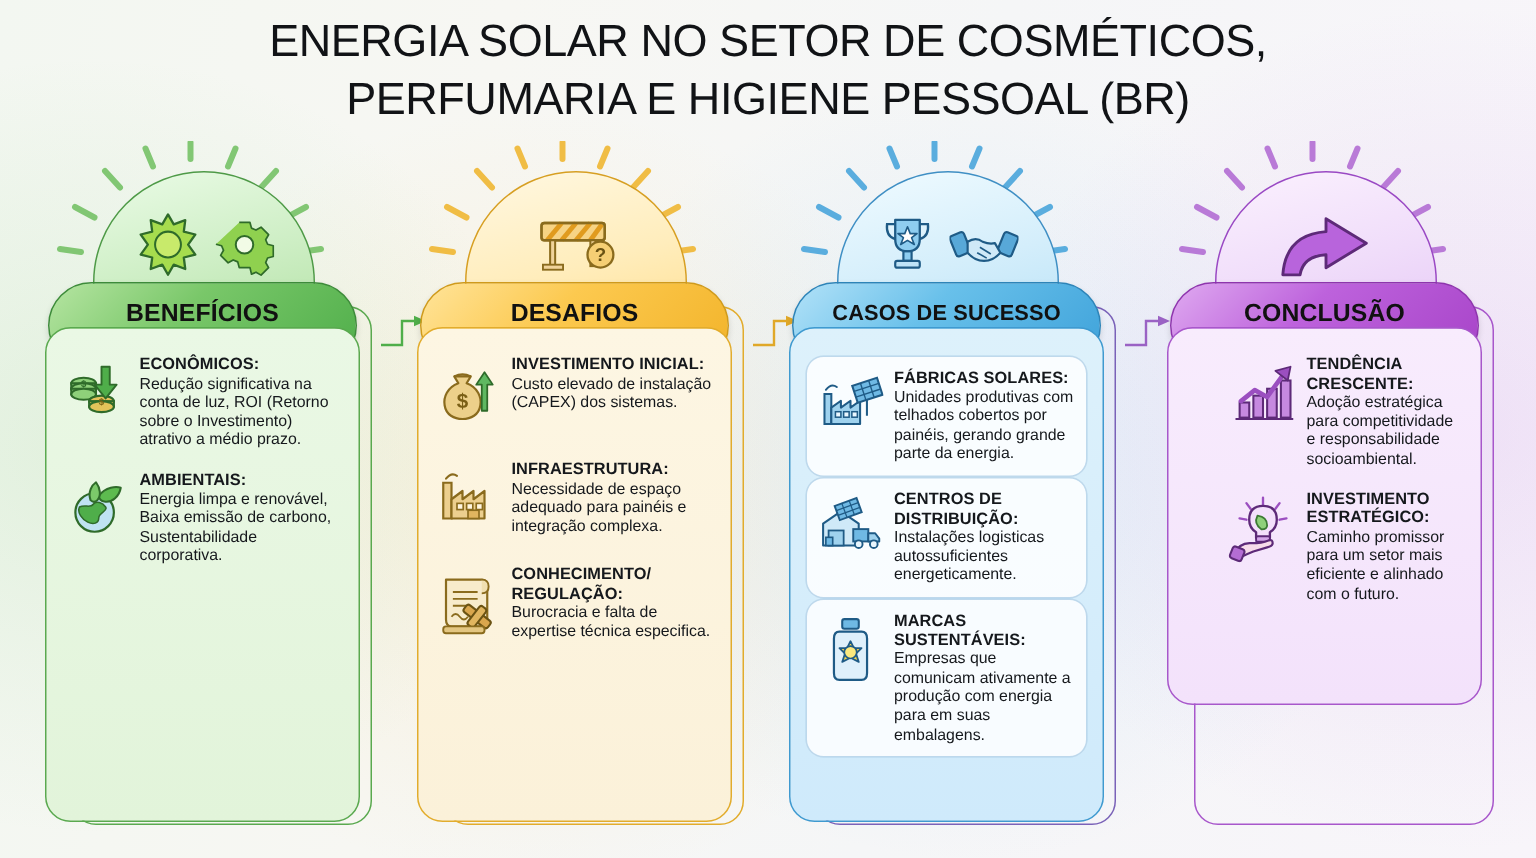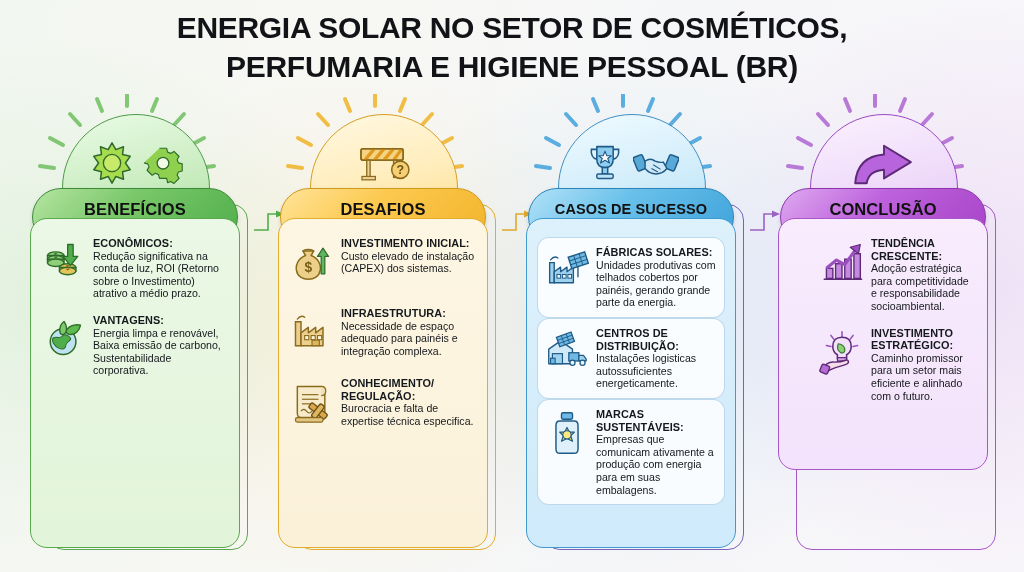--- a/index.html
+++ b/index.html
@@ -15,21 +15,21 @@
       radial-gradient(ellipse 420px 360px at 6% 52%, rgba(150,215,140,.20) 0%, rgba(150,215,140,0) 72%),
       radial-gradient(ellipse 400px 360px at 35% 58%, rgba(250,205,110,.18) 0%, rgba(250,205,110,0) 72%),
       radial-gradient(ellipse 400px 360px at 63% 55%, rgba(140,200,245,.20) 0%, rgba(140,200,245,0) 72%),
       radial-gradient(ellipse 430px 380px at 95% 50%, rgba(205,150,235,.22) 0%, rgba(205,150,235,0) 74%),
       linear-gradient(100deg,#f3f7f1 0%,#f7f7f3 30%,#f5f6f7 60%,#f8f5fa 100%);
   }
 
   
   #title{
     position:absolute;left:0;top:8px;width:1024px;text-align:center;
-    color:#111316;font-weight:bold;font-size:30px;line-height:39px;
+    color:#111316;font-weight:normal;font-size:30px;line-height:39px;
     letter-spacing:-.3px;
   }
   #title .l2{display:block;}
 
   
   .col{position:absolute;top:108px;width:222px;height:452px;}
   .col.c0{left:24px;}
   .col.c1{left:272px;}
   .col.c2{left:520px;}
   .col.c3{left:772px;}
@@ -200,21 +200,21 @@
       <div class="item">
         <div class="ic">
           <svg width="44" height="44" viewBox="0 0 48 48">
             <circle cx="23" cy="28" r="14" fill="#bfe3f2" stroke="#2f6b2a" stroke-width="1.6"></circle>
             <path d="M12 24c4-2 8 1 10-2s7-1 9 2-5 4-5 8-4 5-8 3-8-7-6-11z" fill="#4fae4a" stroke="#2f6b2a" stroke-width="1.1"></path>
             <path d="M26 16c5-7 13-7 16-6-1 6-6 11-12 10-2 0-4-2-4-4z" fill="#5dbb4f" stroke="#2f6b2a" stroke-width="1.5" stroke-linejoin="round"></path>
             <path d="M20 19c-2-6 1-11 4-13 3 4 4 10 1 13-2 2-4 1-5 0z" fill="#7cc96a" stroke="#2f6b2a" stroke-width="1.5" stroke-linejoin="round"></path>
           </svg>
         </div>
         <div class="tx">
-          <b>VANTAGENS:</b>
+          <b>AMBIENTAIS:</b>
           <span class="body">Energia limpa e renovável, Baixa emissão de carbono, Sustentabilidade corporativa.</span>
         </div>
       </div>
 
 
     </div>
   </div>
 
   <div class="conn" style="left:252px;">
     <svg width="34" height="40" viewBox="0 0 34 40">

